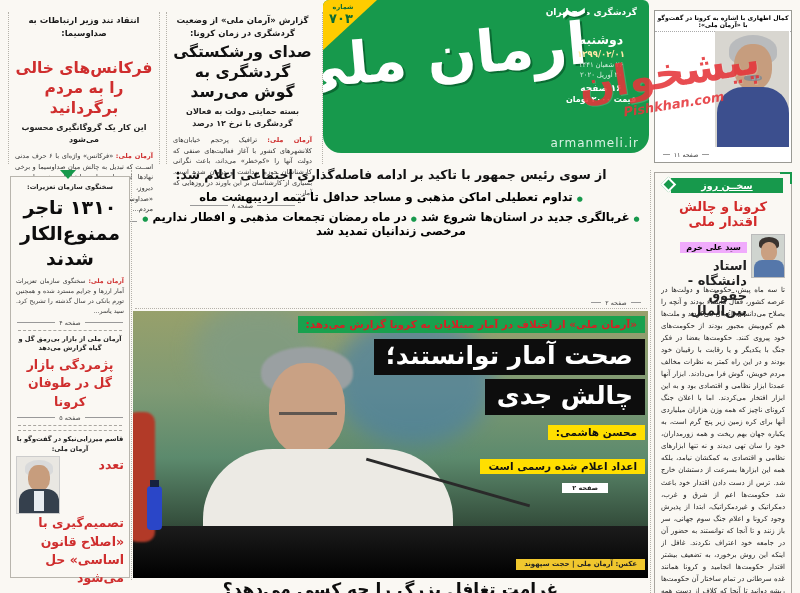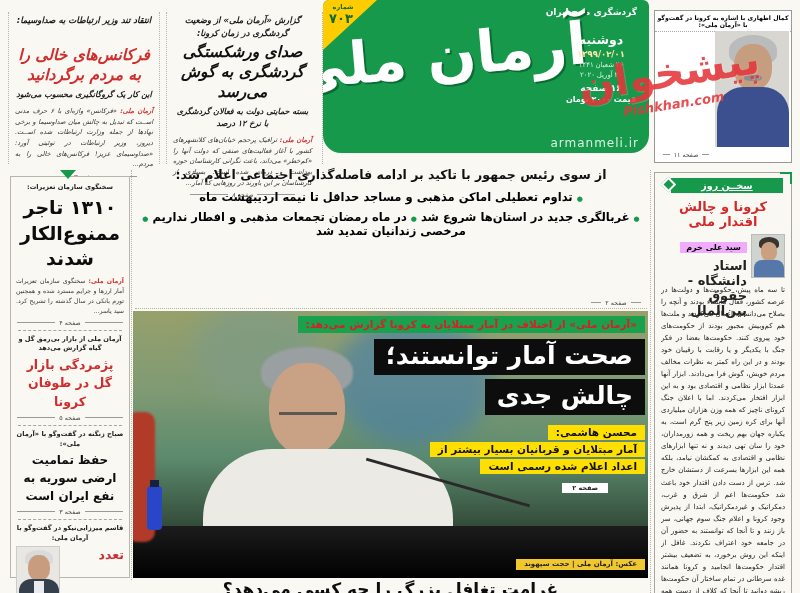--- a/index.html
+++ b/index.html
@@ -5,21 +5,21 @@
   * { margin:0; padding:0; box-sizing:border-box; }
   html,body { background:#e8e6e0; }
   body { font-family:"DejaVu Sans","Liberation Sans",sans-serif; }
   #page {
     position:relative; width:800px; height:593px; margin:0 auto;
     background:#faf8f3; overflow:hidden; direction:rtl;
   }
   .abs { position:absolute; }
 
   
-  .top-box { position:absolute; top:12px; height:152px; border-left:1px dotted #b5b2aa; border-right:1px dotted #b5b2aa; padding:2px 6px; text-align:center;font-style:italic; }
+  .top-box { position:absolute; top:12px; height:152px; border-left:1px dotted #b5b2aa; border-right:1px dotted #b5b2aa; padding:2px 6px; text-align:center; }
   .kicker-sm { font-size:8.5px; font-weight:bold; color:#1a1a1a; line-height:1.5; }
   .hl-black { font-size:15.5px; font-weight:900; color:#111; line-height:1.3; margin-top:2px; }
   .hl-red   { font-size:15.5px; font-weight:900; color:#cf2e2e; line-height:1.3; margin-top:18px; }
   .sub-sm { font-size:8px; font-weight:bold; color:#222; margin-top:4px; line-height:1.5; }
   .body-sm { font-size:6.6px; color:#333; text-align:justify; line-height:1.62; margin-top:5px; }
   .lead-red { color:#cf2e2e; font-weight:bold; }
   .pageref { font-size:6.3px; color:#444; margin-top:3px; display:flex; align-items:center; gap:4px; justify-content:center; }
   .pageref::before,.pageref::after { content:""; flex:1; border-top:1px solid #999; max-width:38px; }
 
   
@@ -220,27 +220,20 @@
     <div>
       <div class="rail-kicker">آرمان ملی از بازار بی‌رمق گل و گیاه گزارش می‌دهد</div>
       <div class="rail-hl-red">پژمردگی بازار گل در طوفان کرونا</div>
       <div class="pageref">
           <span>صفحه ۵</span>
         </div>
     </div>
 
     <div class="rail-sep"></div>
 
-    <div>
-      <div class="rail-kicker">صباح زنگنه در گفت‌وگو با «آرمان ملی»:</div>
-      <div class="rail-hl-black2">حفظ تمامیت ارضی سوریه به نفع ایران است</div>
-      <div class="pageref">
-          <span>صفحه ۳</span>
-        </div>
-    </div>
 
     <div class="rail-sep"></div>
 
     <div style="overflow:hidden;">
       <div class="rail-kicker">قاسم میرزایی‌نیکو در گفت‌وگو با آرمان ملی:</div>
       <div id="nikoo-photo">
         <div class="nk-hair"></div>
         <div class="nk-face"></div>
         <div class="nk-suit"></div>
         <div class="nk-shirt"></div>
@@ -260,21 +253,20 @@
     <div class="ph-mic"></div>
     <div class="ph-paper"></div>
     <div class="ph-desk"></div>
     <div class="ph-chair"></div>
     <div class="ph-bottle"></div>
 
     <div id="photo-kicker">«آرمان ملی» از اختلاف در آمار مبتلایان به کرونا گزارش می‌دهد:</div>
     <div id="bbar1" class="black-bar">صحت آمار توانستند؛</div>
     <div id="bbar2" class="black-bar">چالش جدی</div>
     <div id="ybar0" class="yellow-bar">محسن هاشمی:</div>
-    <div id="ybar1" class="yellow-bar">آمار مبتلایان و قربانیان بسیار بیشتر از</div>
     <div id="ybar2" class="yellow-bar">اعداد اعلام شده رسمی است</div>
     <div id="photo-page">صفحه ۲</div>
     <div id="photo-credit">عکس: آرمان ملی | حجت سپهوند</div>
   </div>
 
   <div id="bottom-partial" class="abs">
     <span>غرامت تغافل بزرگ را چه کسی می‌دهد؟</span>
   </div>
 
   <div id="col" class="abs">

